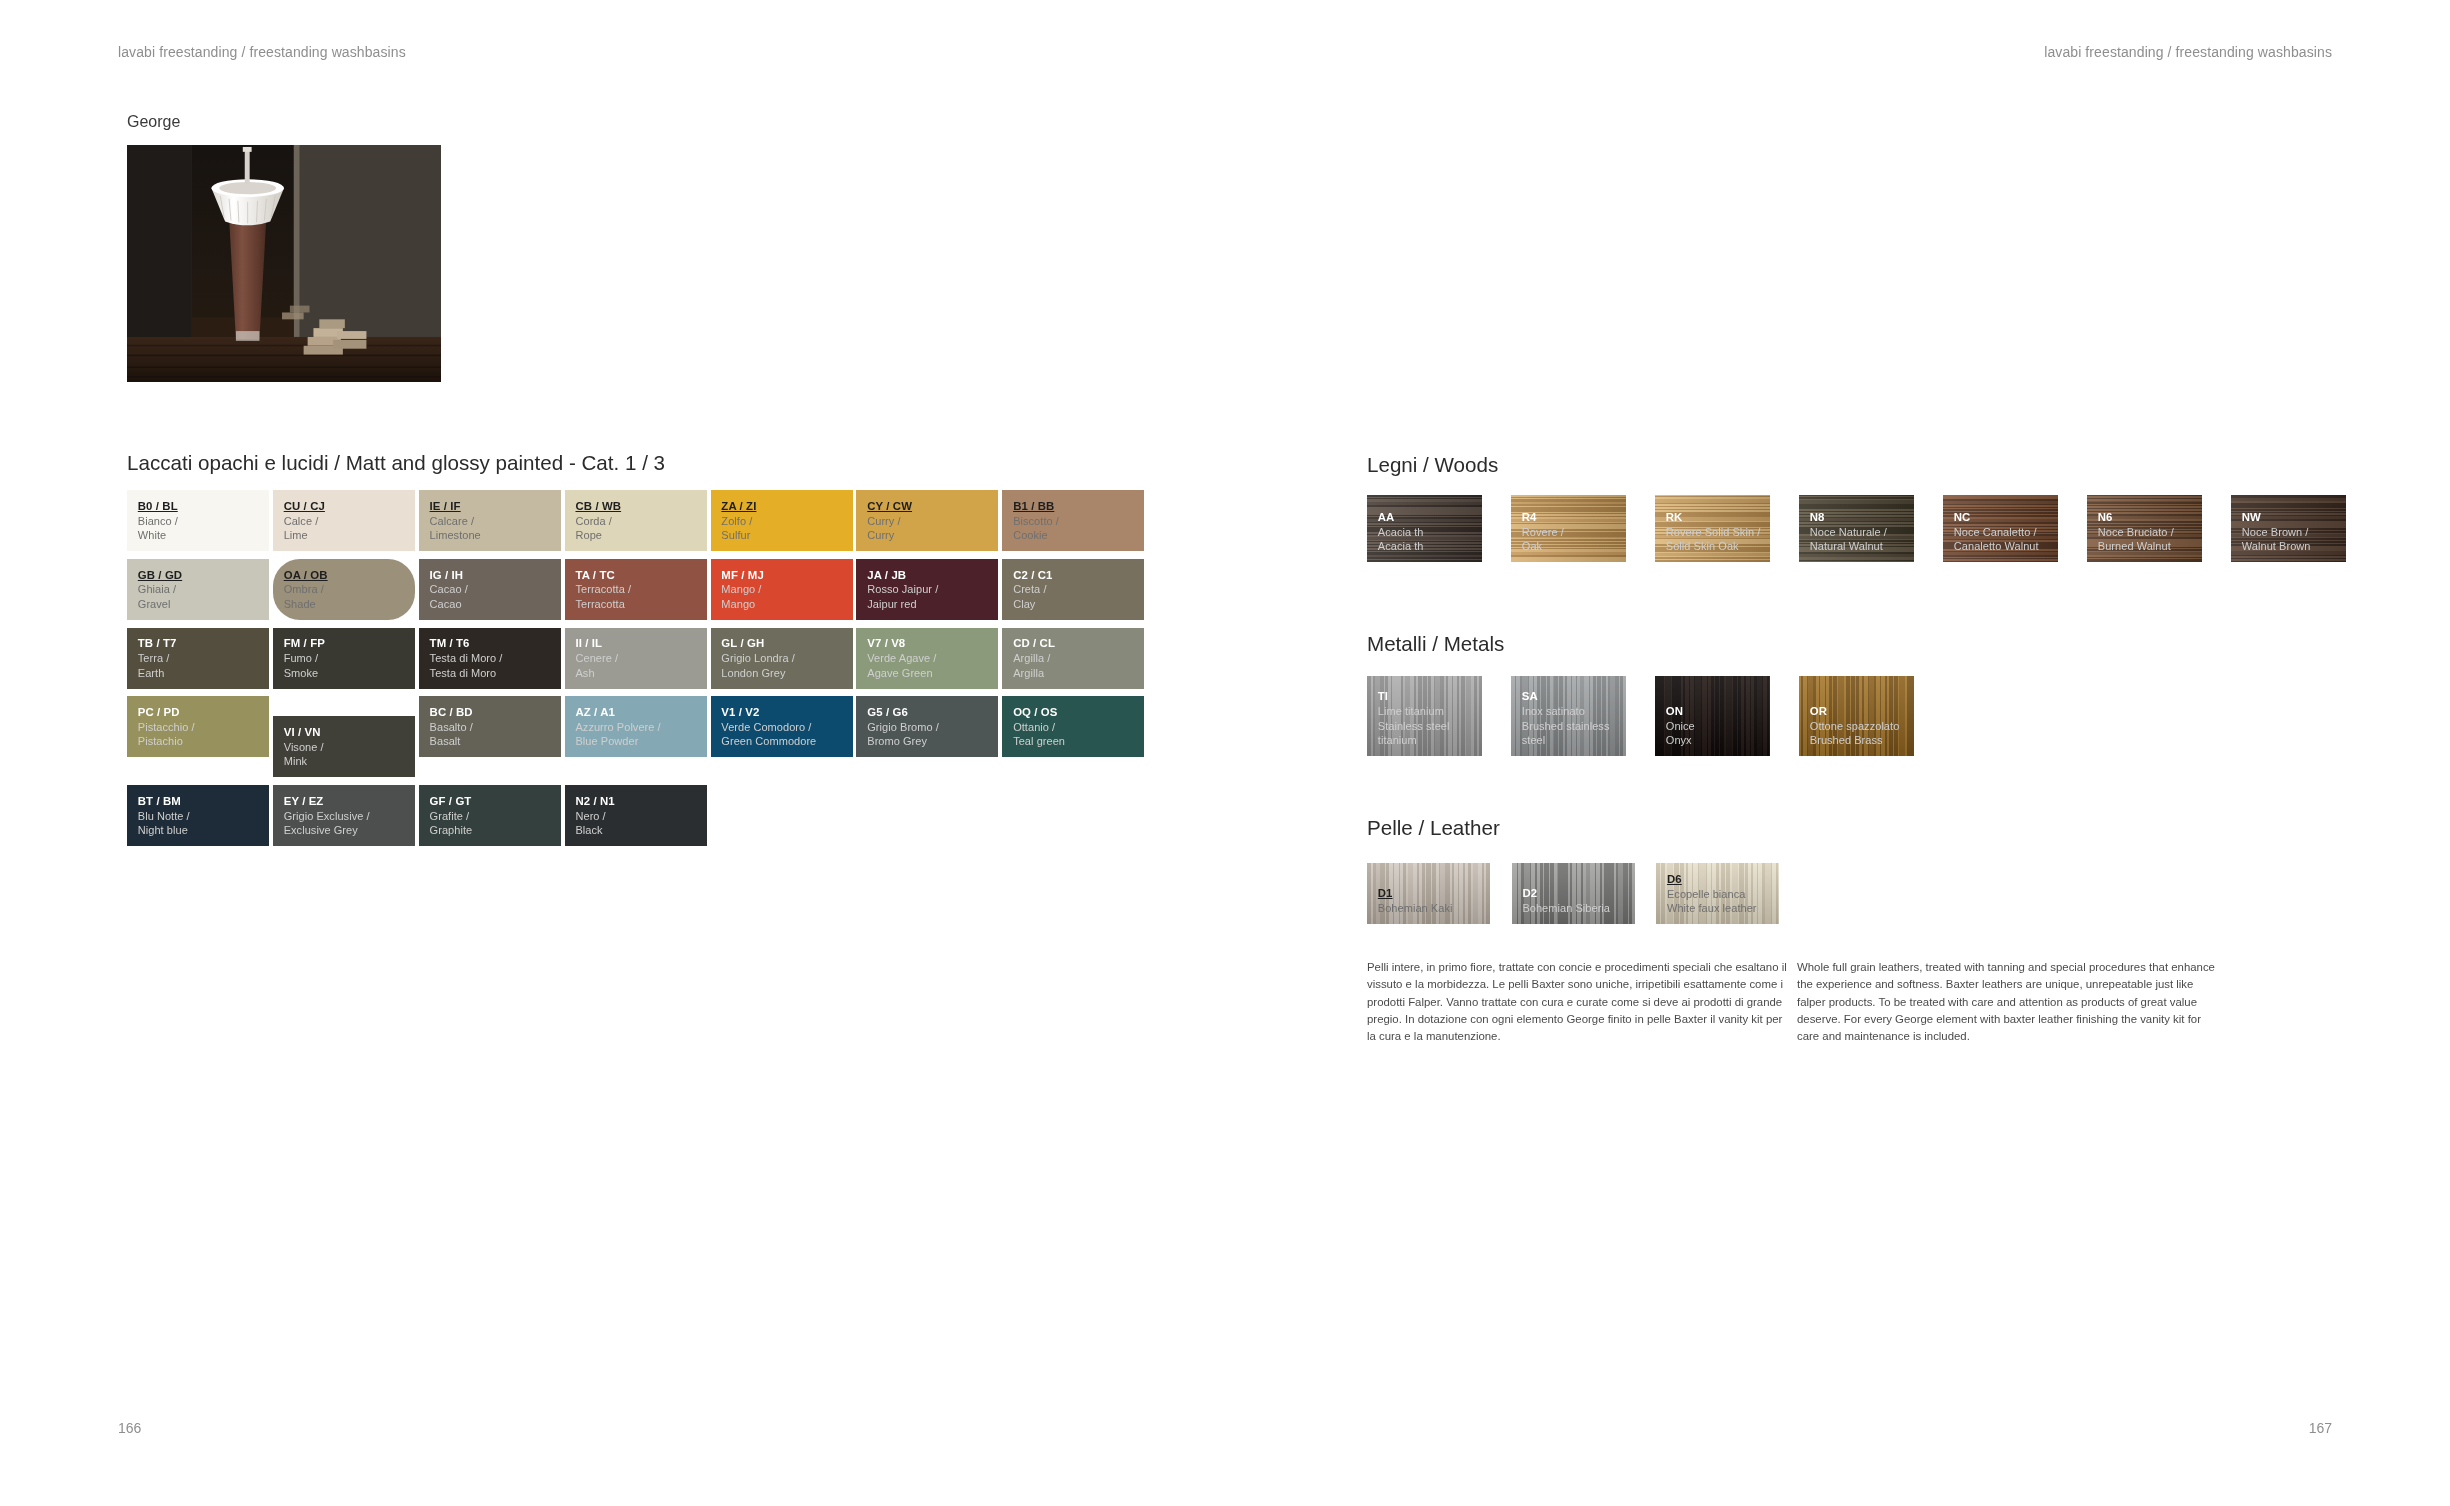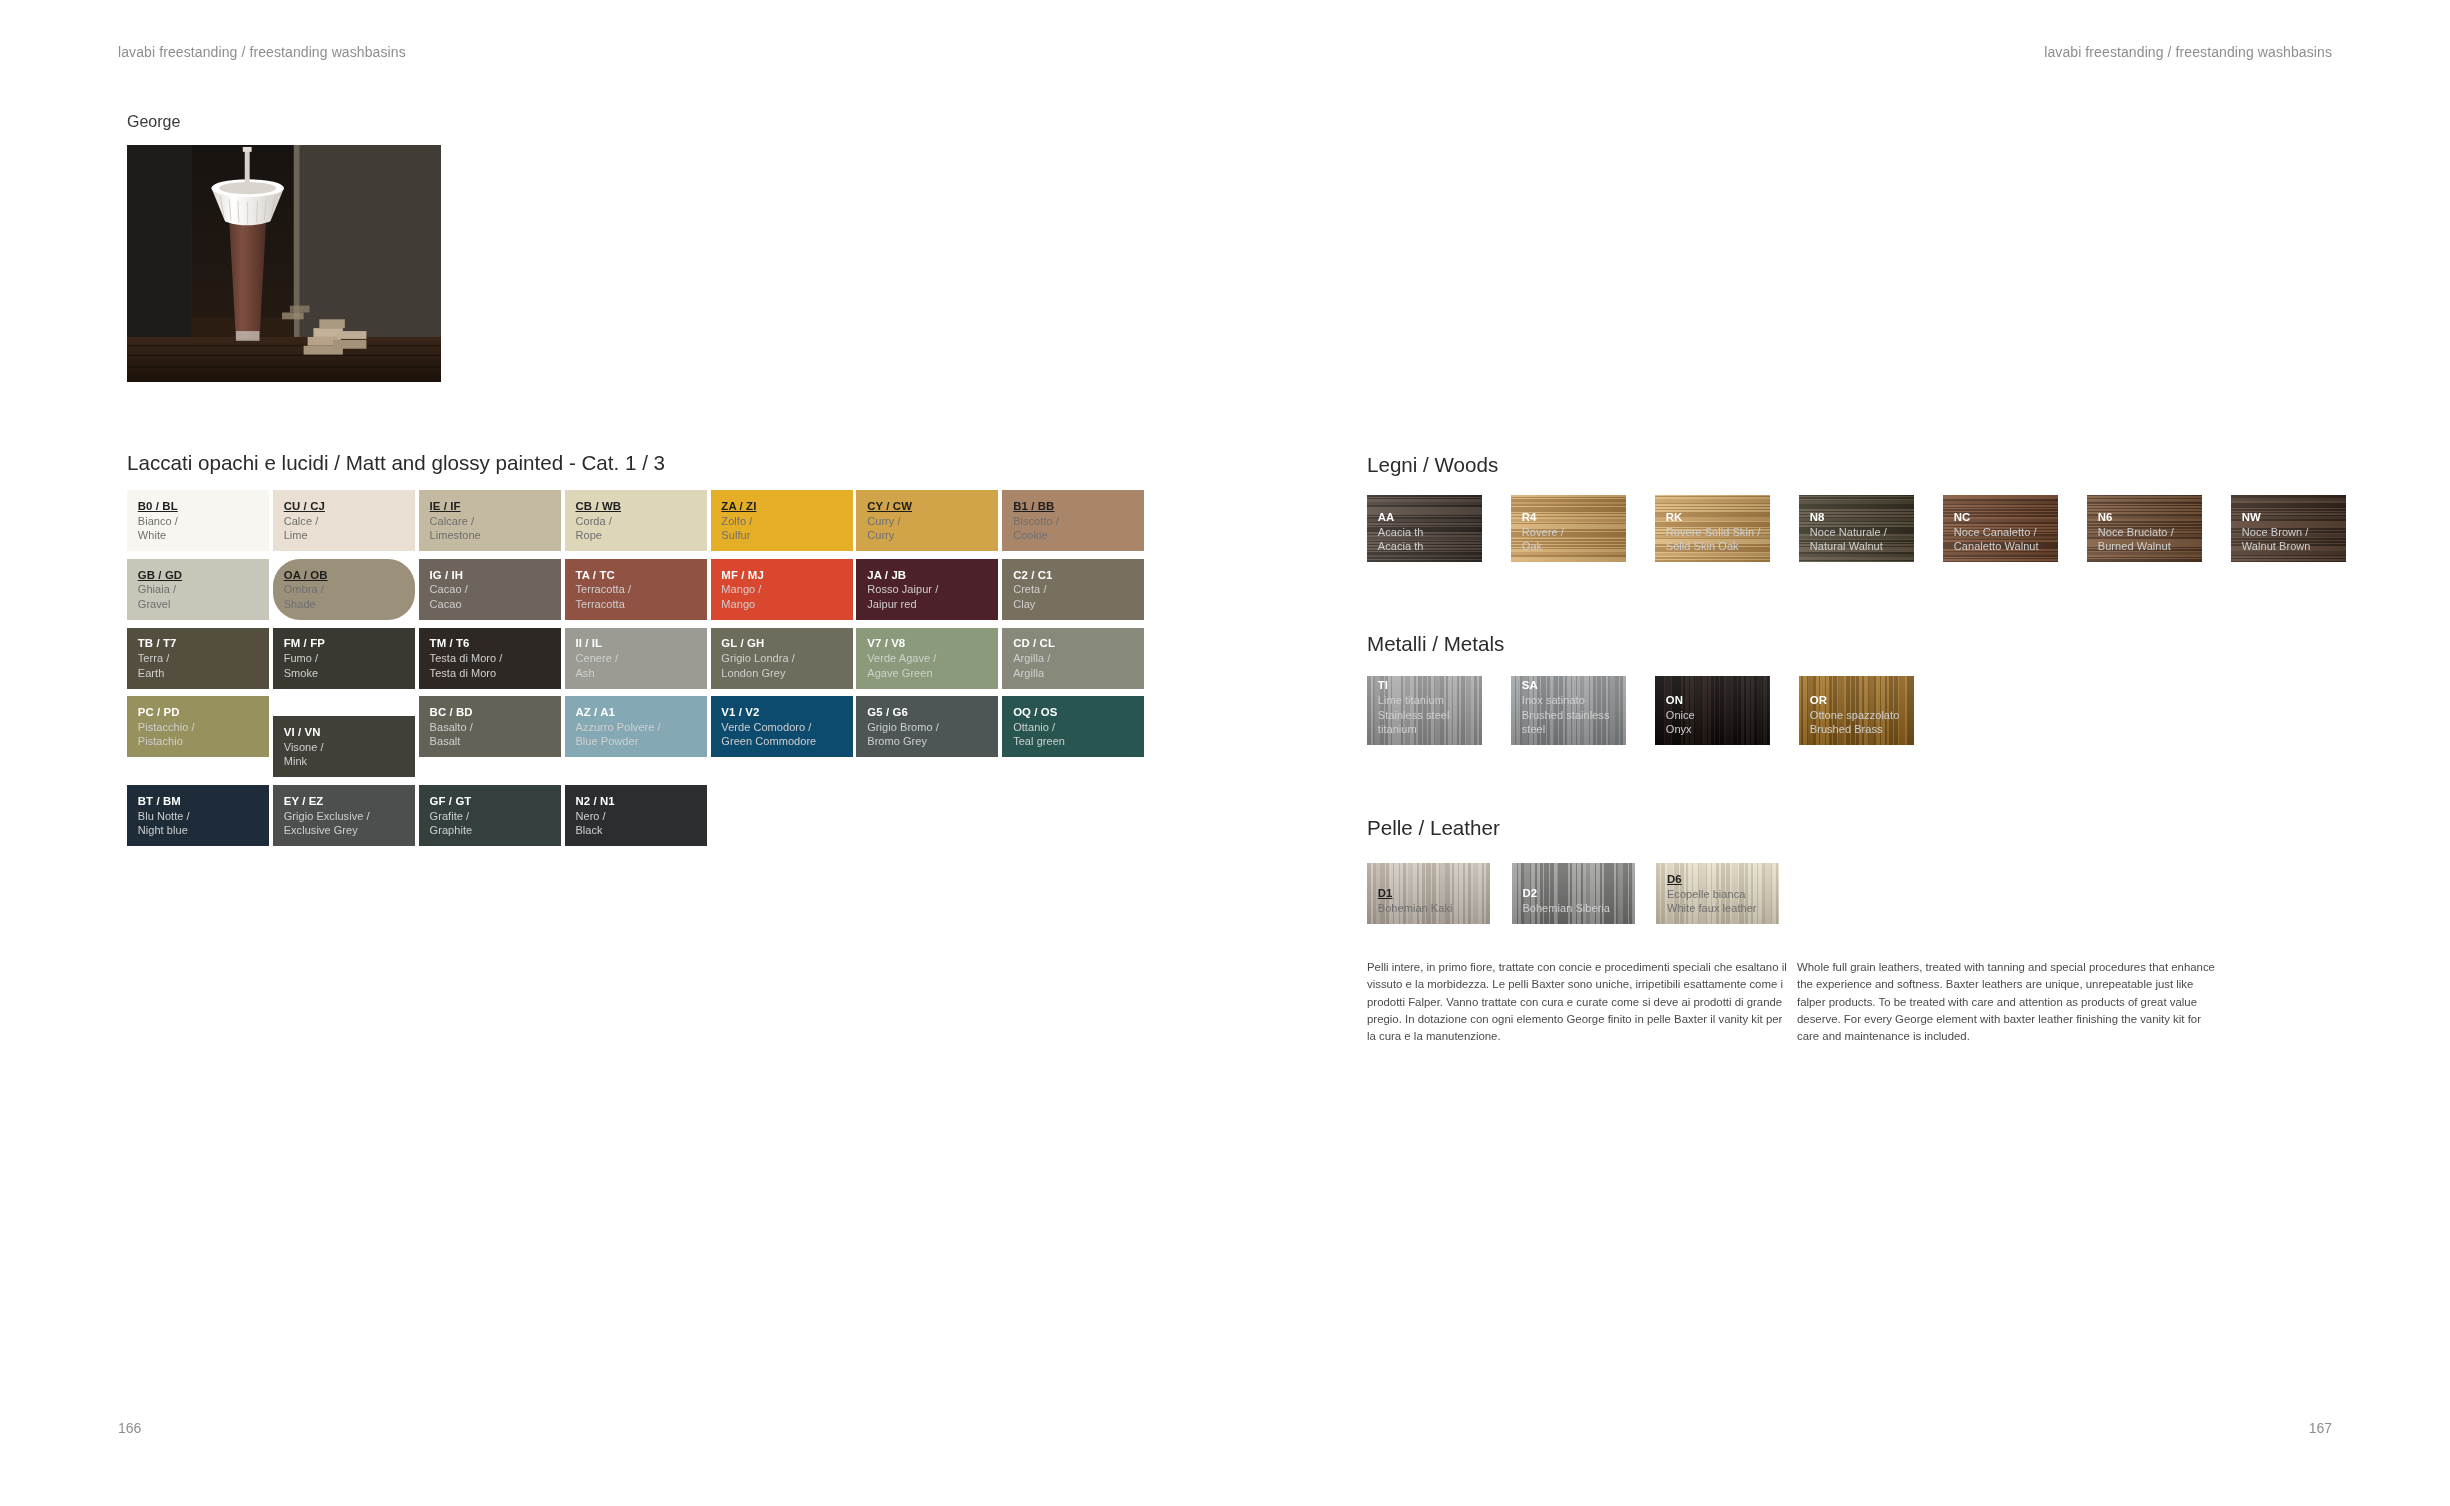--- a/index.html
+++ b/index.html
@@ -95,21 +95,21 @@
     column-gap: 29px;
   }
   #wood-grid .swatch { height: 67px; }
 
   
   #metal-grid {
     left: 1367px; top: 676px;
     grid-template-columns: repeat(4, 115px);
     column-gap: 29px;
   }
-  #metal-grid .swatch { height: 69px; }
+  #metal-grid .swatch { height: 80px; }
 
   
   #leather-grid {
     left: 1367px; top: 863px;
     grid-template-columns: repeat(3, 123px);
     column-gap: 21.6px;
   }
   #leather-grid .swatch { height: 61px; }
 
   

